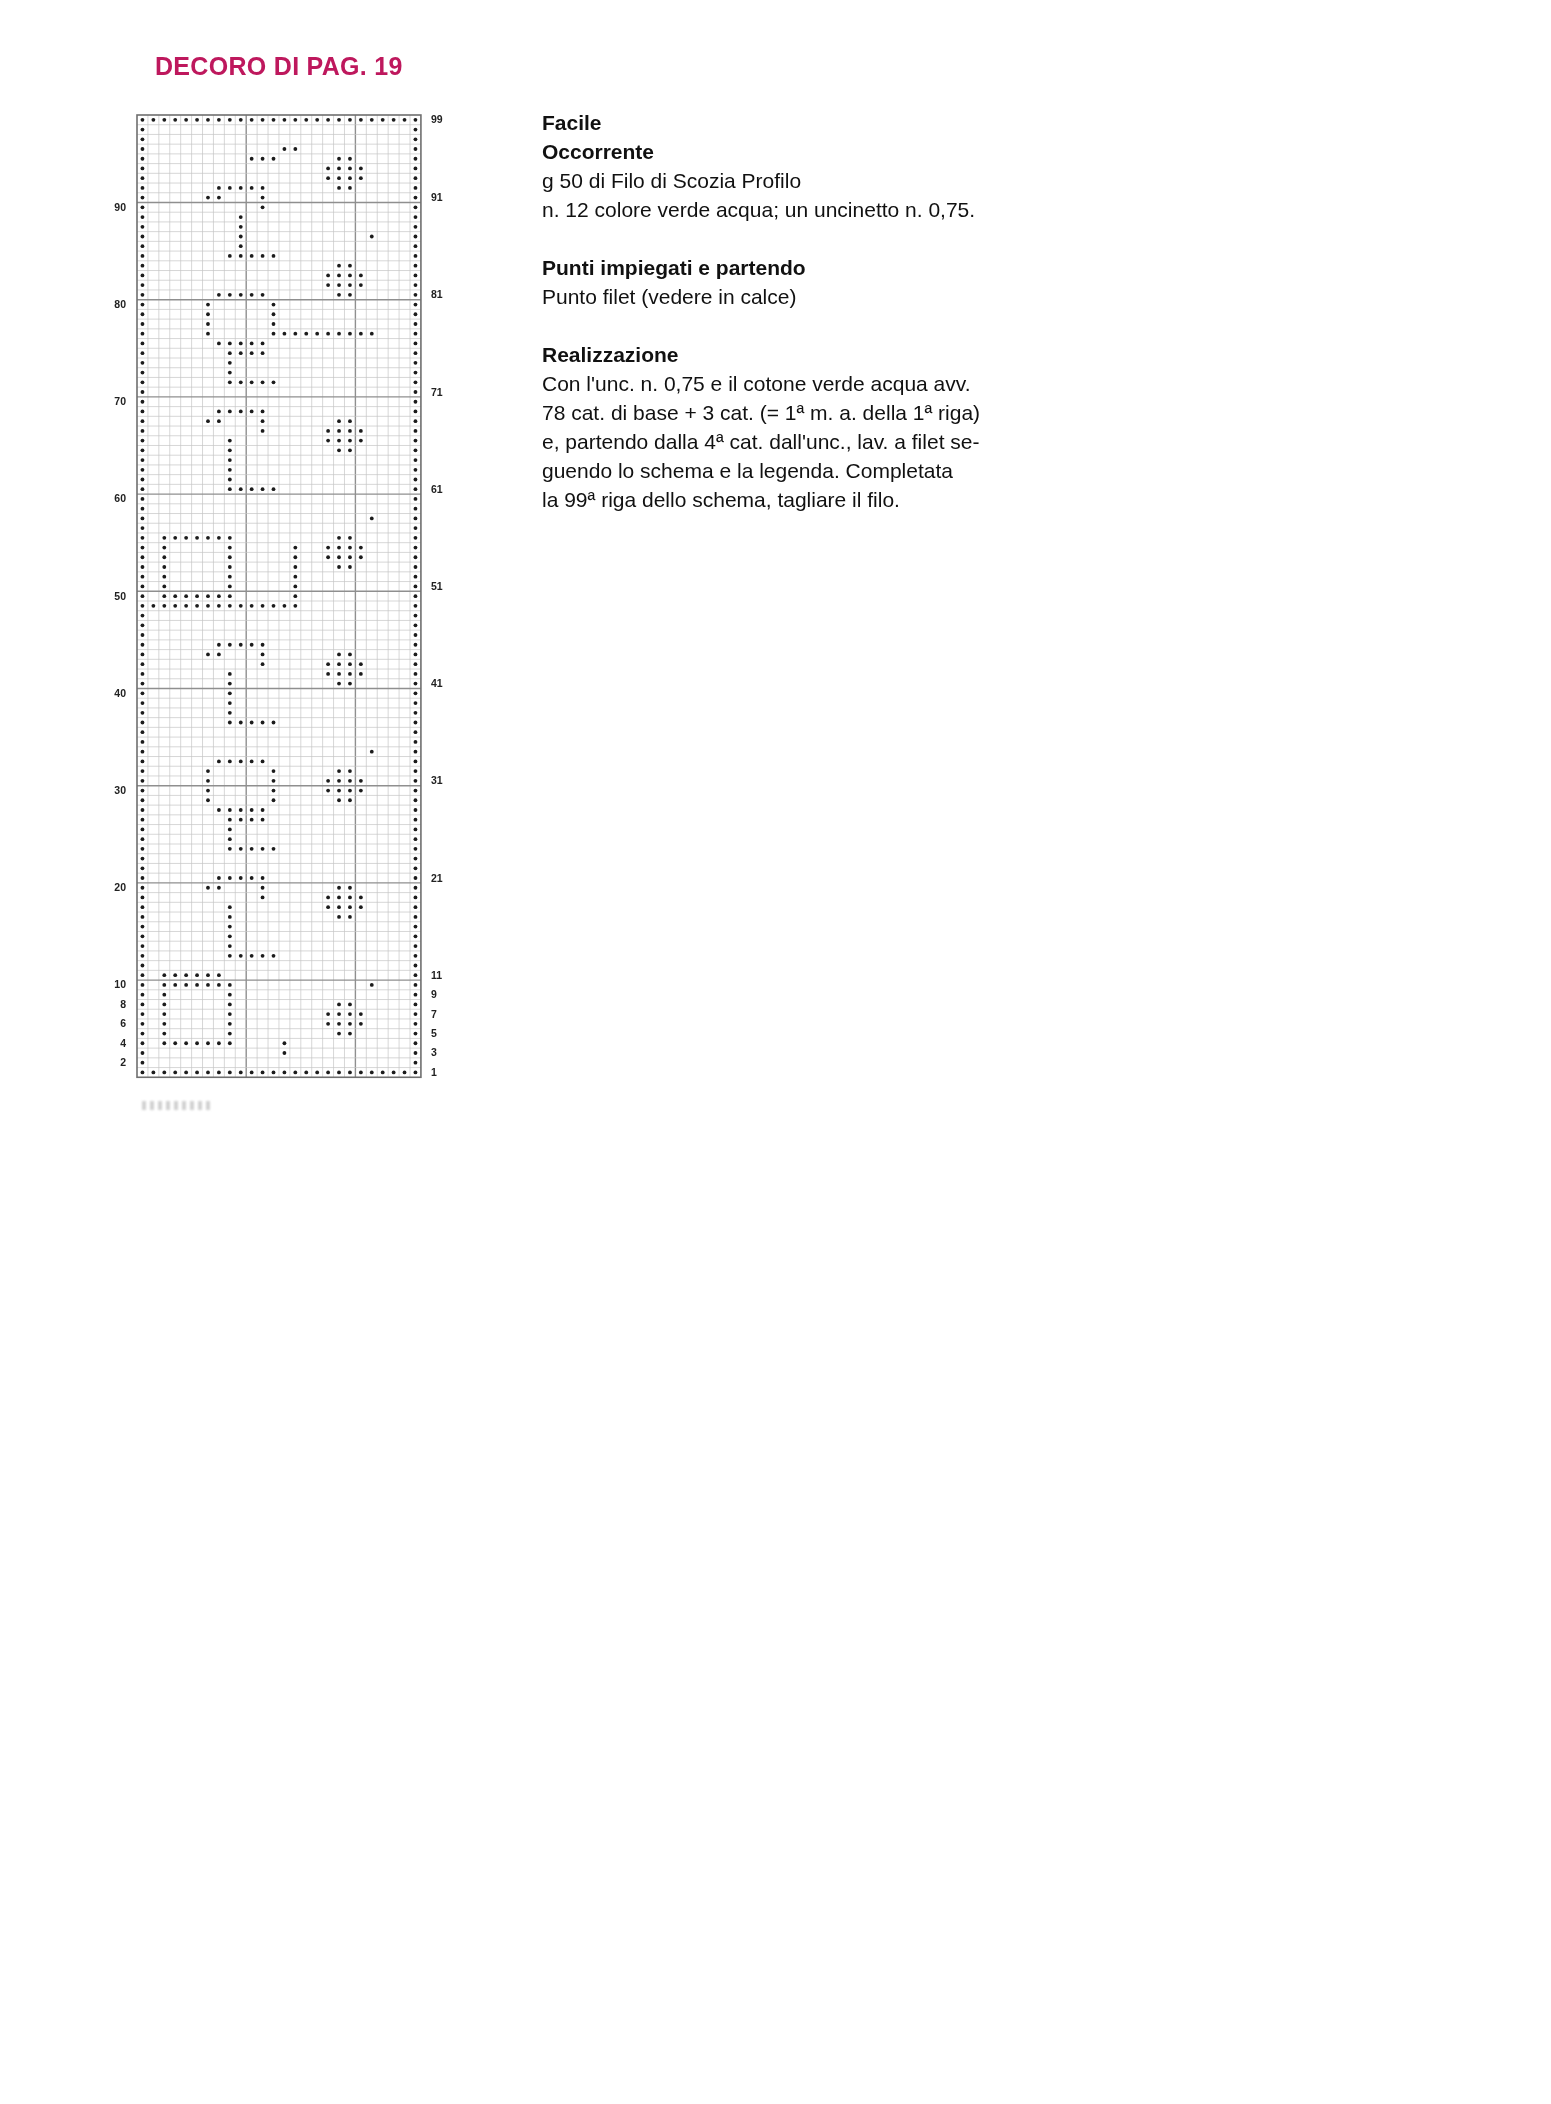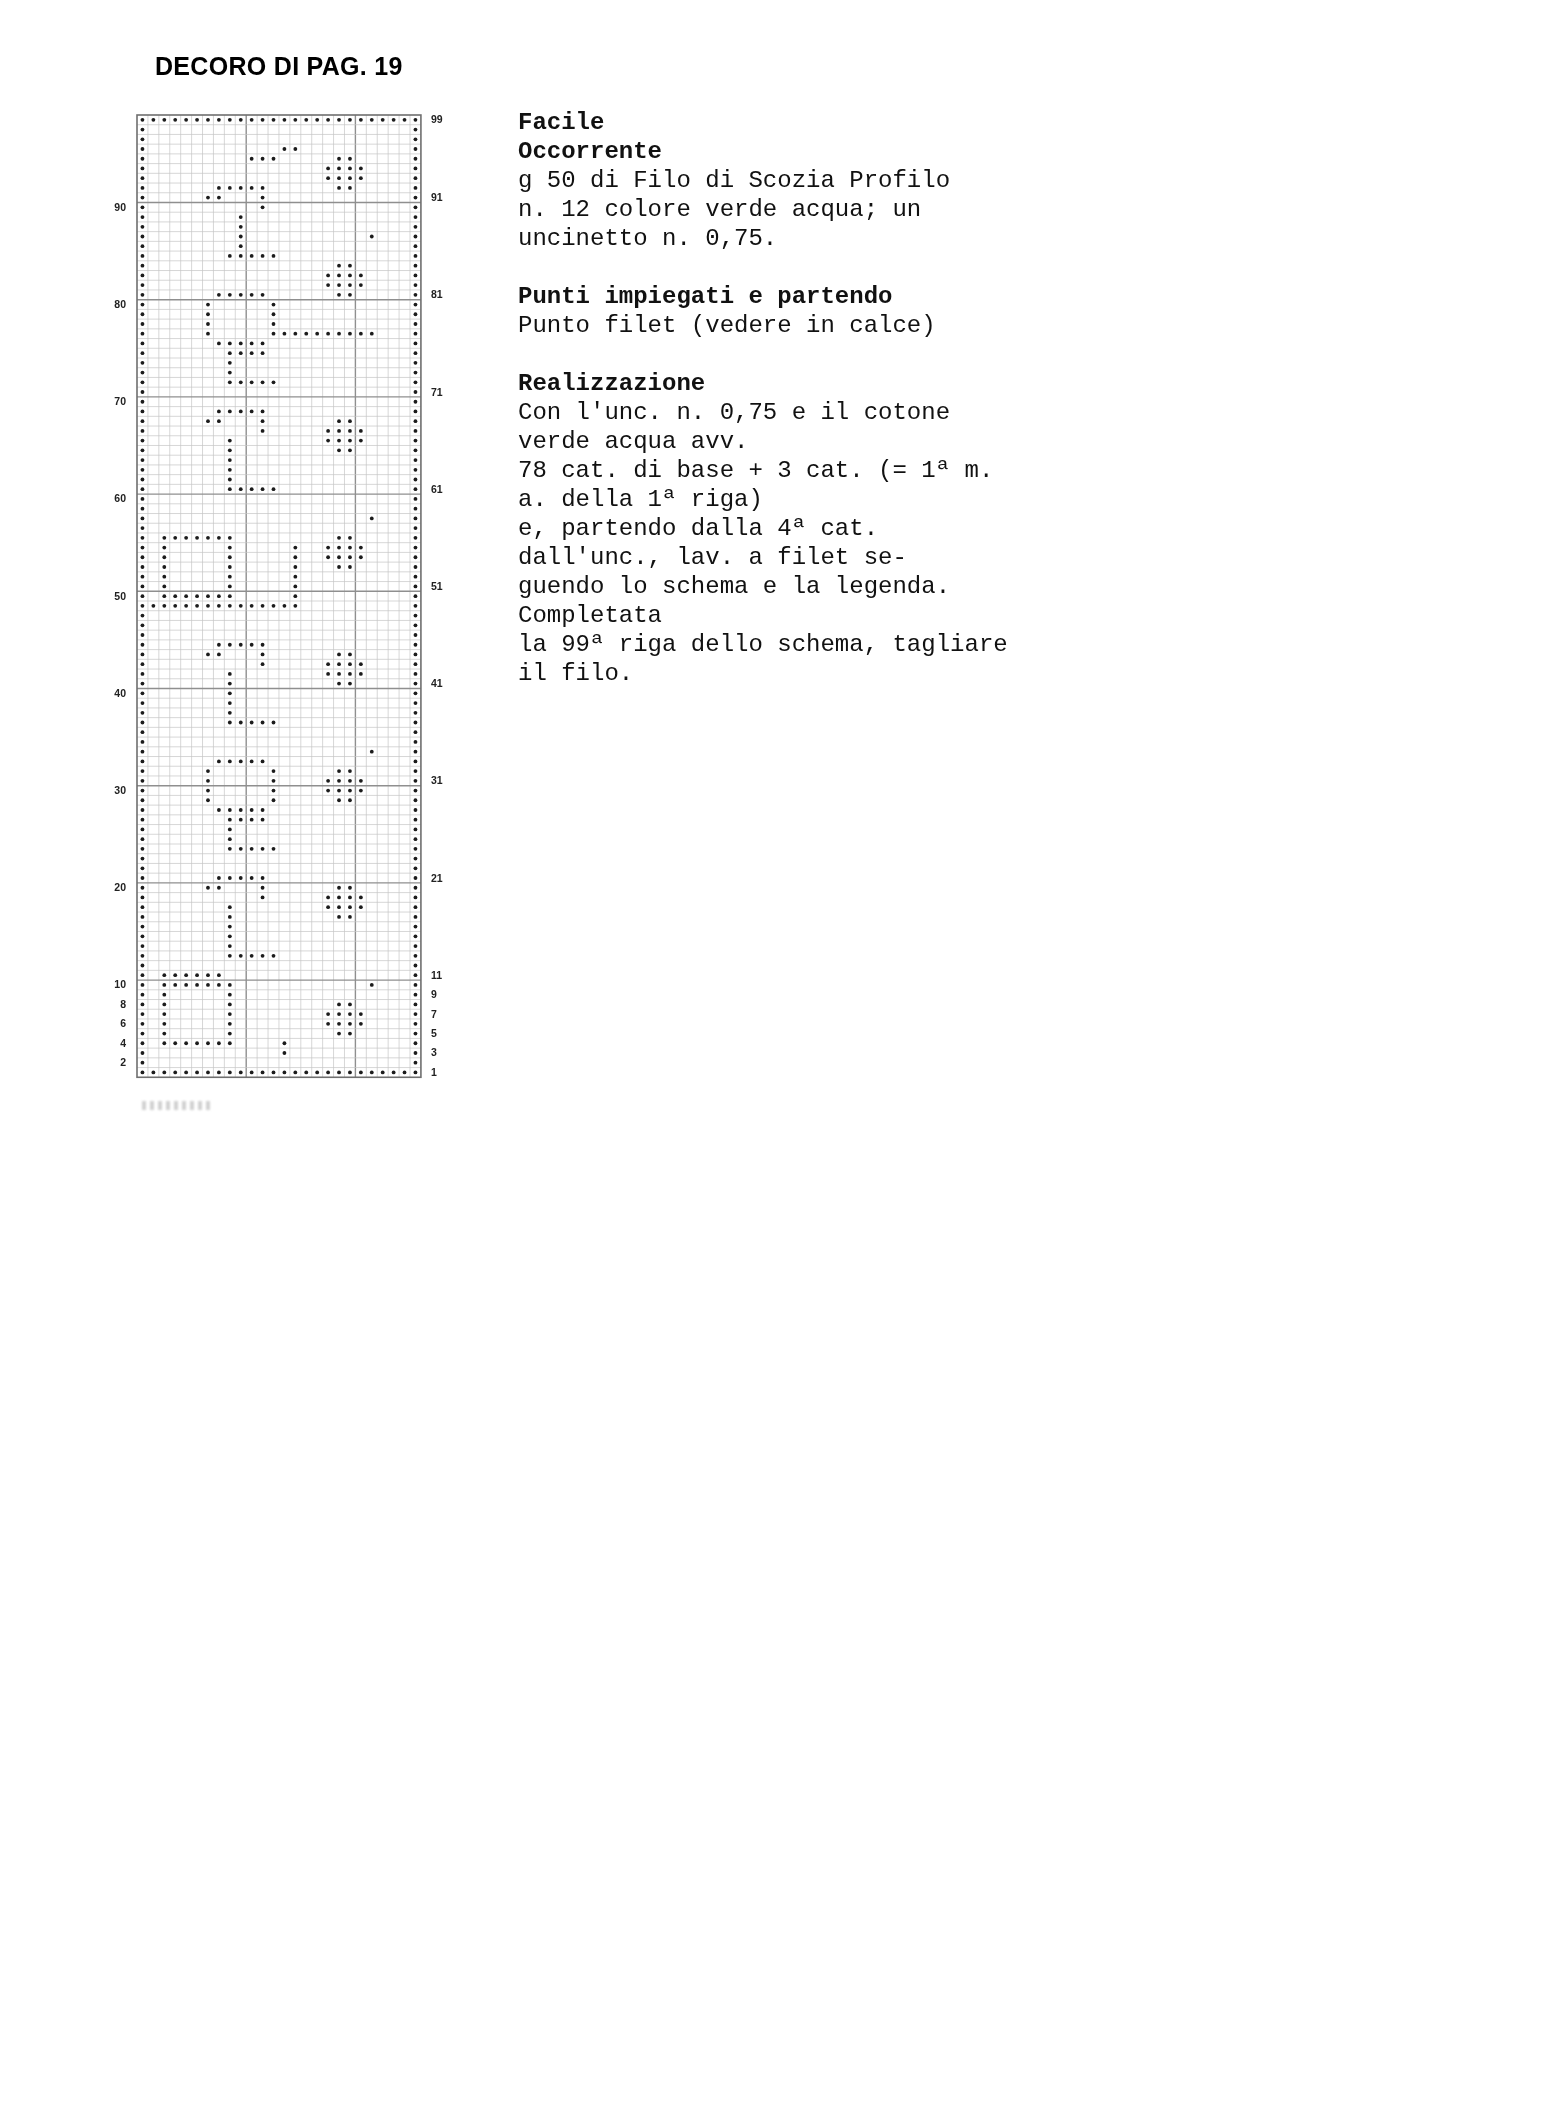--- a/index.html
+++ b/index.html
@@ -13,45 +13,44 @@
     overflow:hidden;
   }
   .page-title{
     position:absolute;
     left:155px;
     top:52px;
     margin:0;
     font-size:25px;
     font-weight:700;
     letter-spacing:0.3px;
-    color:#000000;
+    color:#be185d;
   }
   .chart-host{
     position:absolute;
     left:99px;
     top:109px;
   }
   .smudge{
     position:absolute;
     left:142px;
     top:1101px;
     width:70px;
     height:9px;
     background:repeating-linear-gradient(90deg,#9a9a9a 0 4px,#ffffff 4px 8px);
     opacity:0.45;
     filter:blur(1px);
   }
   .instructions{
     position:absolute;
-    left:518px;
+    left:542px;
     top:108px;
     width:512px;
-    font-size:24px;
+    font-size:21px;
     line-height:29px;
-    font-family:Liberation Mono, monospace;
   }
   .instructions p{margin:0;}
   .bold{font-weight:700;}
   .body-text{white-space:pre-line;}
   .lead-italic{font-style:italic;}
   .section{margin-bottom:29px;}
   .section:last-child{margin-bottom:13px;}
 </style>
 </head>
 <body>

